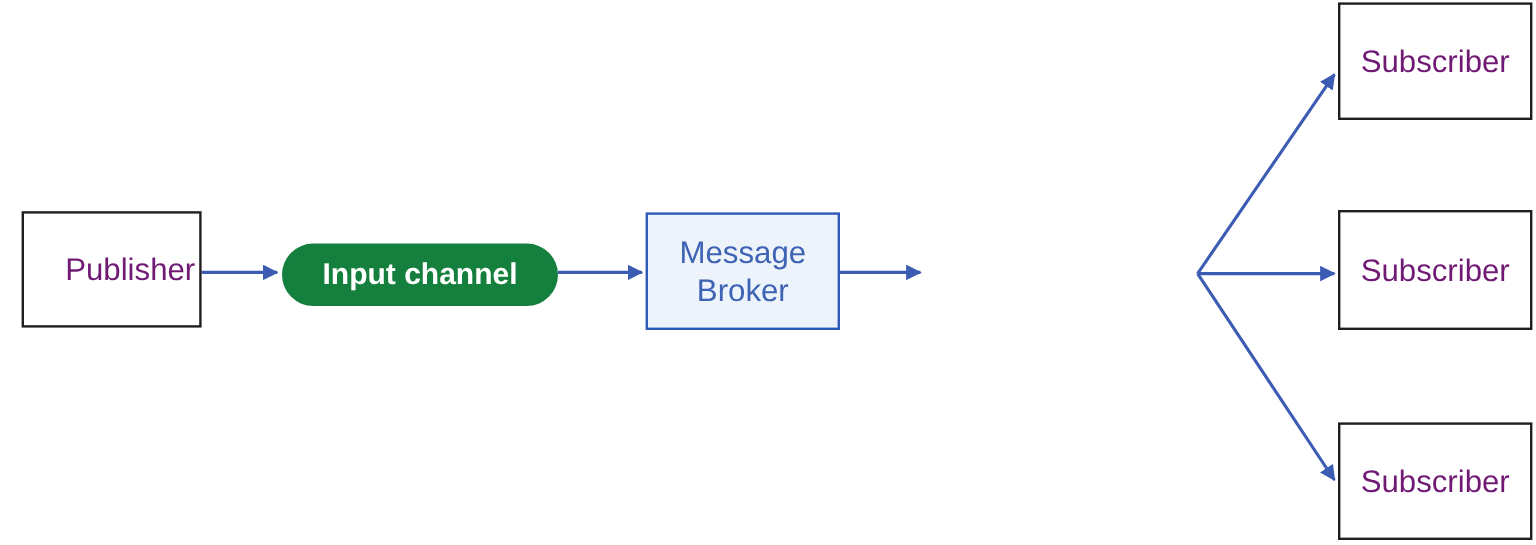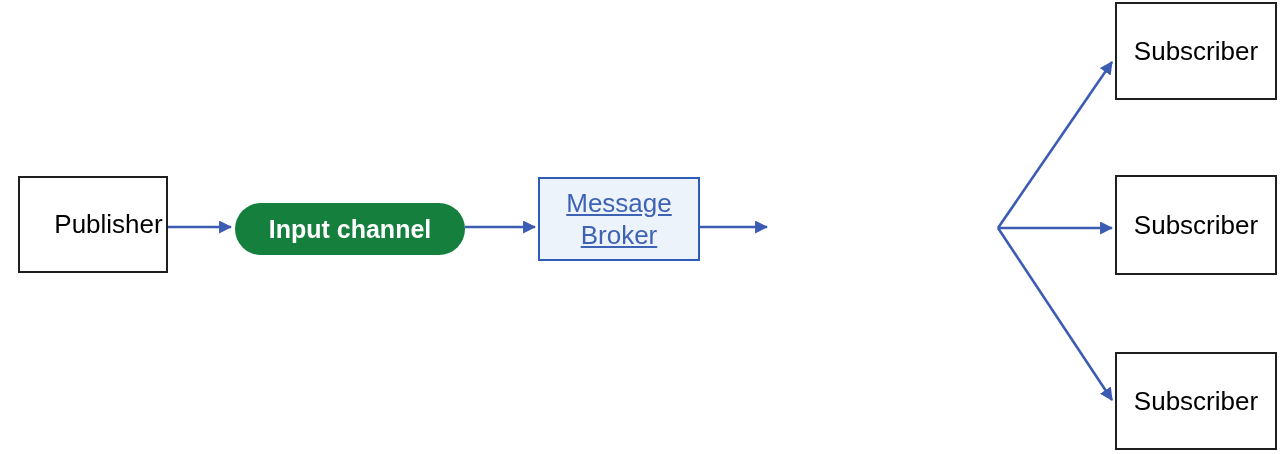--- a/index.html
+++ b/index.html
@@ -21,42 +21,42 @@
     display: flex;
     align-items: center;
     justify-content: center;
     box-sizing: border-box;
     text-align: center;
     user-select: none;
   }
   .plain-box {
     background: #ffffff;
     border: 2px solid #1f1f1f;
-    color: #000000;
+    color: #701a75;
     font-size: 26px;
   }
   .pill {
     background: #15803d;
     color: #ffffff;
     font-weight: bold;
     font-size: 25px;
     border-radius: 27px;
   }
   .broker-box {
     background: #edf3fa;
     border: 2px solid #2e5bb7;
     color: #3e63b5;
     font-size: 26px;
     line-height: 1.25;
     padding: 0 14px;
   }
   
   .publisher   { left: 18px;    top: 176px; width: 150px; height: 97px; padding-left: 31px; }
   .input-ch    { left: 235px;  top: 203px; width: 230px; height: 52px; }
-  .broker      { left: 538px;  top: 177px; width: 162px; height: 84px; text-decoration: underline; }
+  .broker      { left: 538px;  top: 177px; width: 162px; height: 98px; }
   .output-ch   { left: 772px;  top: 203px; width: 230px; height: 52px; }
   .sub-1       { left: 1115px; top: 2px;   width: 162px; height: 98px; }
   .sub-2       { left: 1115px; top: 175px; width: 162px; height: 100px; }
   .sub-3       { left: 1115px; top: 352px; width: 162px; height: 98px; }
 </style>
 </head>
 <body>
 
 <div class="canvas">
 

